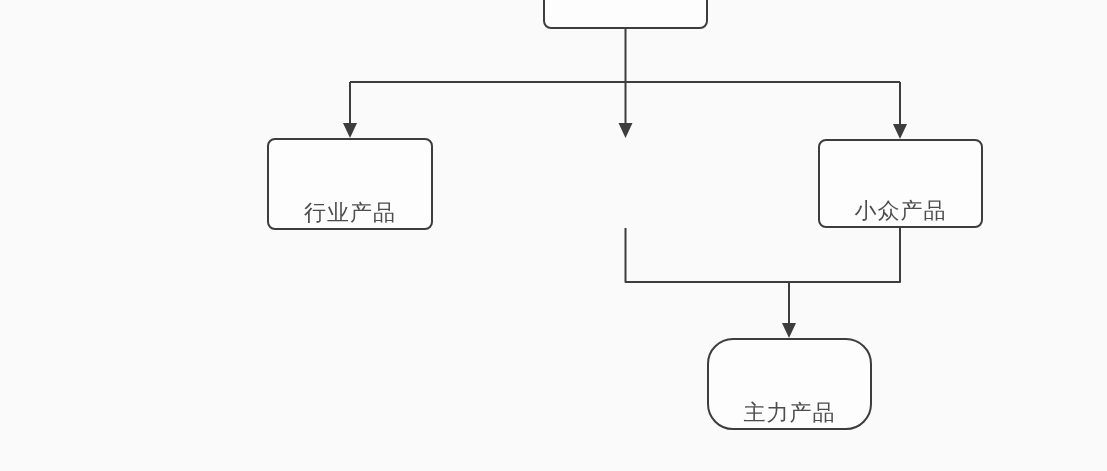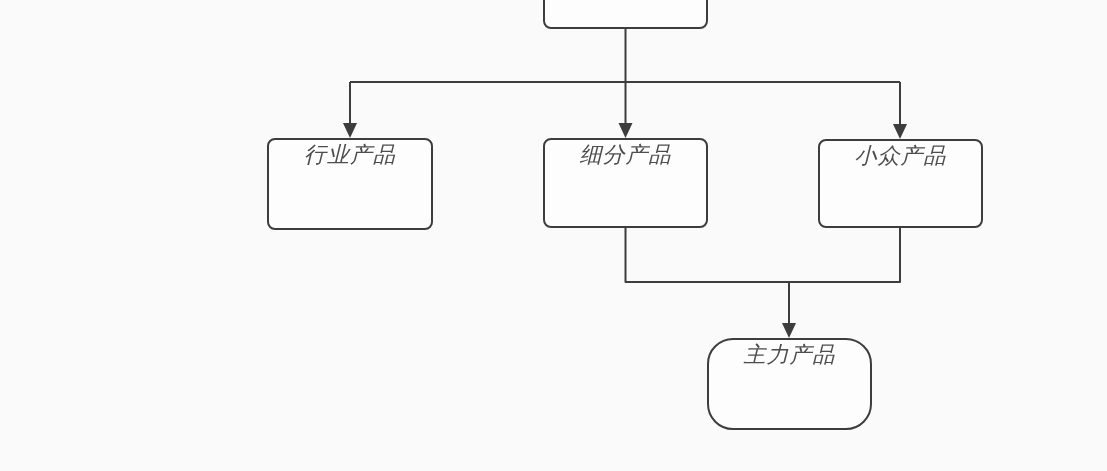--- a/index.html
+++ b/index.html
@@ -32,23 +32,22 @@
     stroke-linejoin: round;
     stroke-linecap: butt;
   }
   .arrow { fill: var(--stroke); stroke: none; }
   .node {
     position: absolute;
     background: var(--node-fill);
     border: 2px solid var(--stroke);
     border-radius: 8px;
     display: flex;
-    align-items: flex-start;
+    align-items: flex-end;
     justify-content: center;
-    font-style: italic;
   }
   .node-label {
     color: var(--text);
     font-size: 22px;
     letter-spacing: 1px;
     white-space: nowrap;
   }
   .node-top      { left: 543px; top: -63px; width: 165px; height: 92px; }
   .node-industry { left: 267px; top: 138px; width: 166px; height: 92px; }
   .node-segment  { left: 543px; top: 138px; width: 165px; height: 90px; }
@@ -80,23 +79,20 @@
   </svg>
 
   <div class="node node-top">
     <span class="node-label"></span>
   </div>
 
   <div class="node node-industry">
     <span class="node-label">行业产品</span>
   </div>
 
-  <div class="node node-segment">
-    <span class="node-label">细分产品</span>
-  </div>
 
   <div class="node node-niche">
     <span class="node-label">小众产品</span>
   </div>
 
   <div class="node node-main">
     <span class="node-label">主力产品</span>
   </div>
 
 </div>

